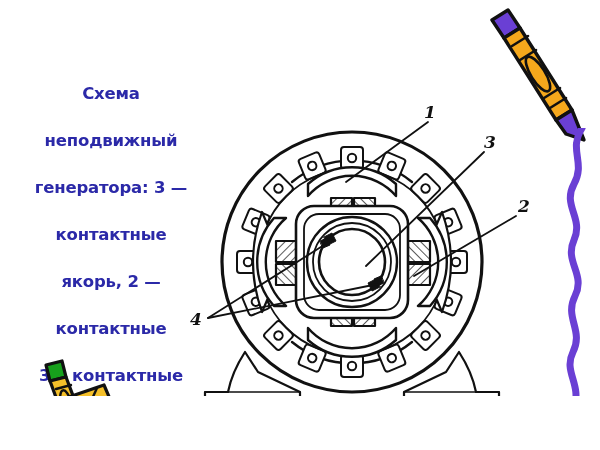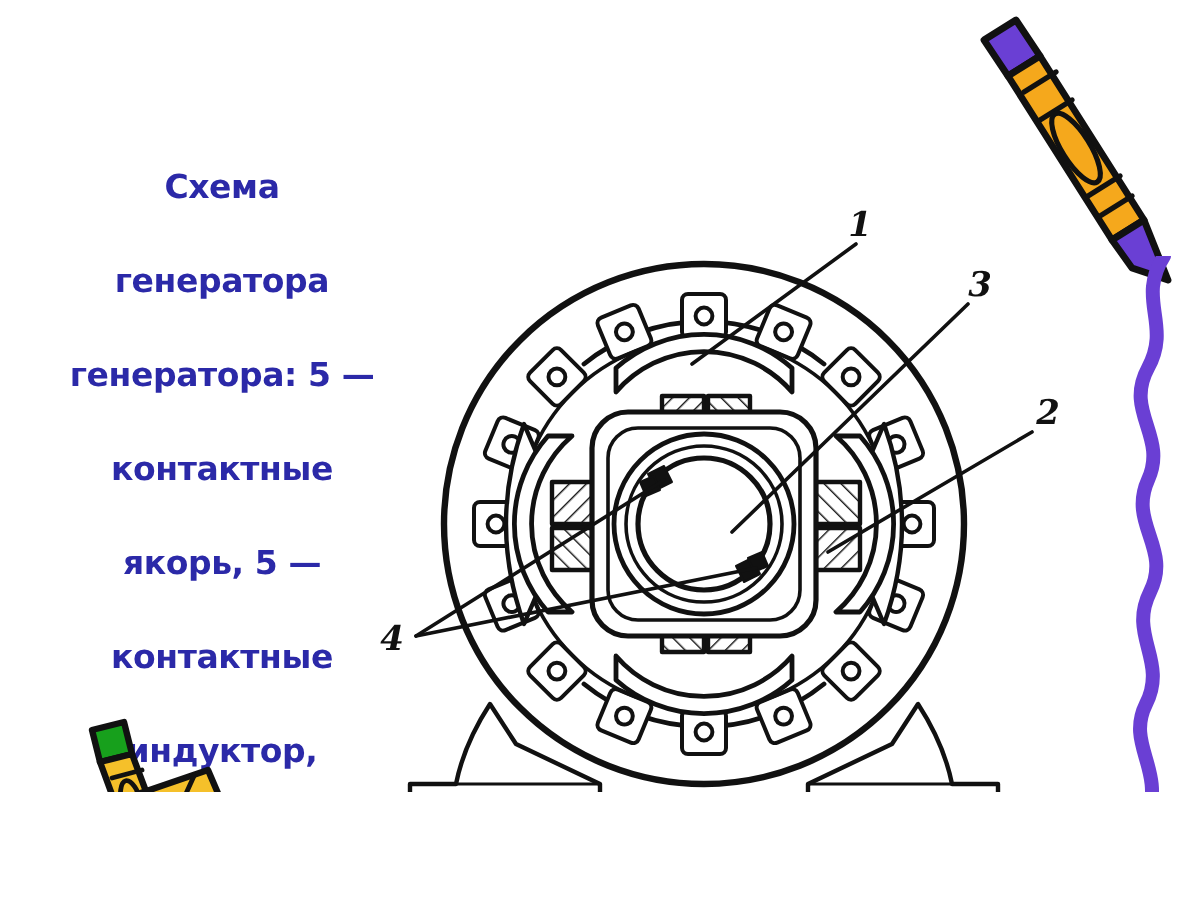--- a/index.html
+++ b/index.html
@@ -50,26 +50,25 @@
   #crayons-bottom-left { left: 0px; top: 355px; width: 118px; height: 95px; }
   #squiggle-right { left: 556px; top: 128px; width: 44px; height: 280px; }
 </style>
 </head>
 <body>
 
 <div id="slide">
 
   <div id="caption">
     <span class="ln">Схема</span>
-    <span class="ln">генератора</span>
-    <span class="ln">генератора: 5 —</span>
+    <span class="ln">неподвижный</span>
+    <span class="ln">генератора: 3 —</span>
     <span class="ln">контактные</span>
-    <span class="ln">якорь, 5 —</span>
+    <span class="ln">якорь, 2 —</span>
     <span class="ln">контактные</span>
-    <span class="ln">индуктор,</span>
     <span class="ln">3— контактные</span>
     
     
     
     
   </div>
 
   <svg id="drawing" viewBox="0 0 600 450">
 
     <defs>

